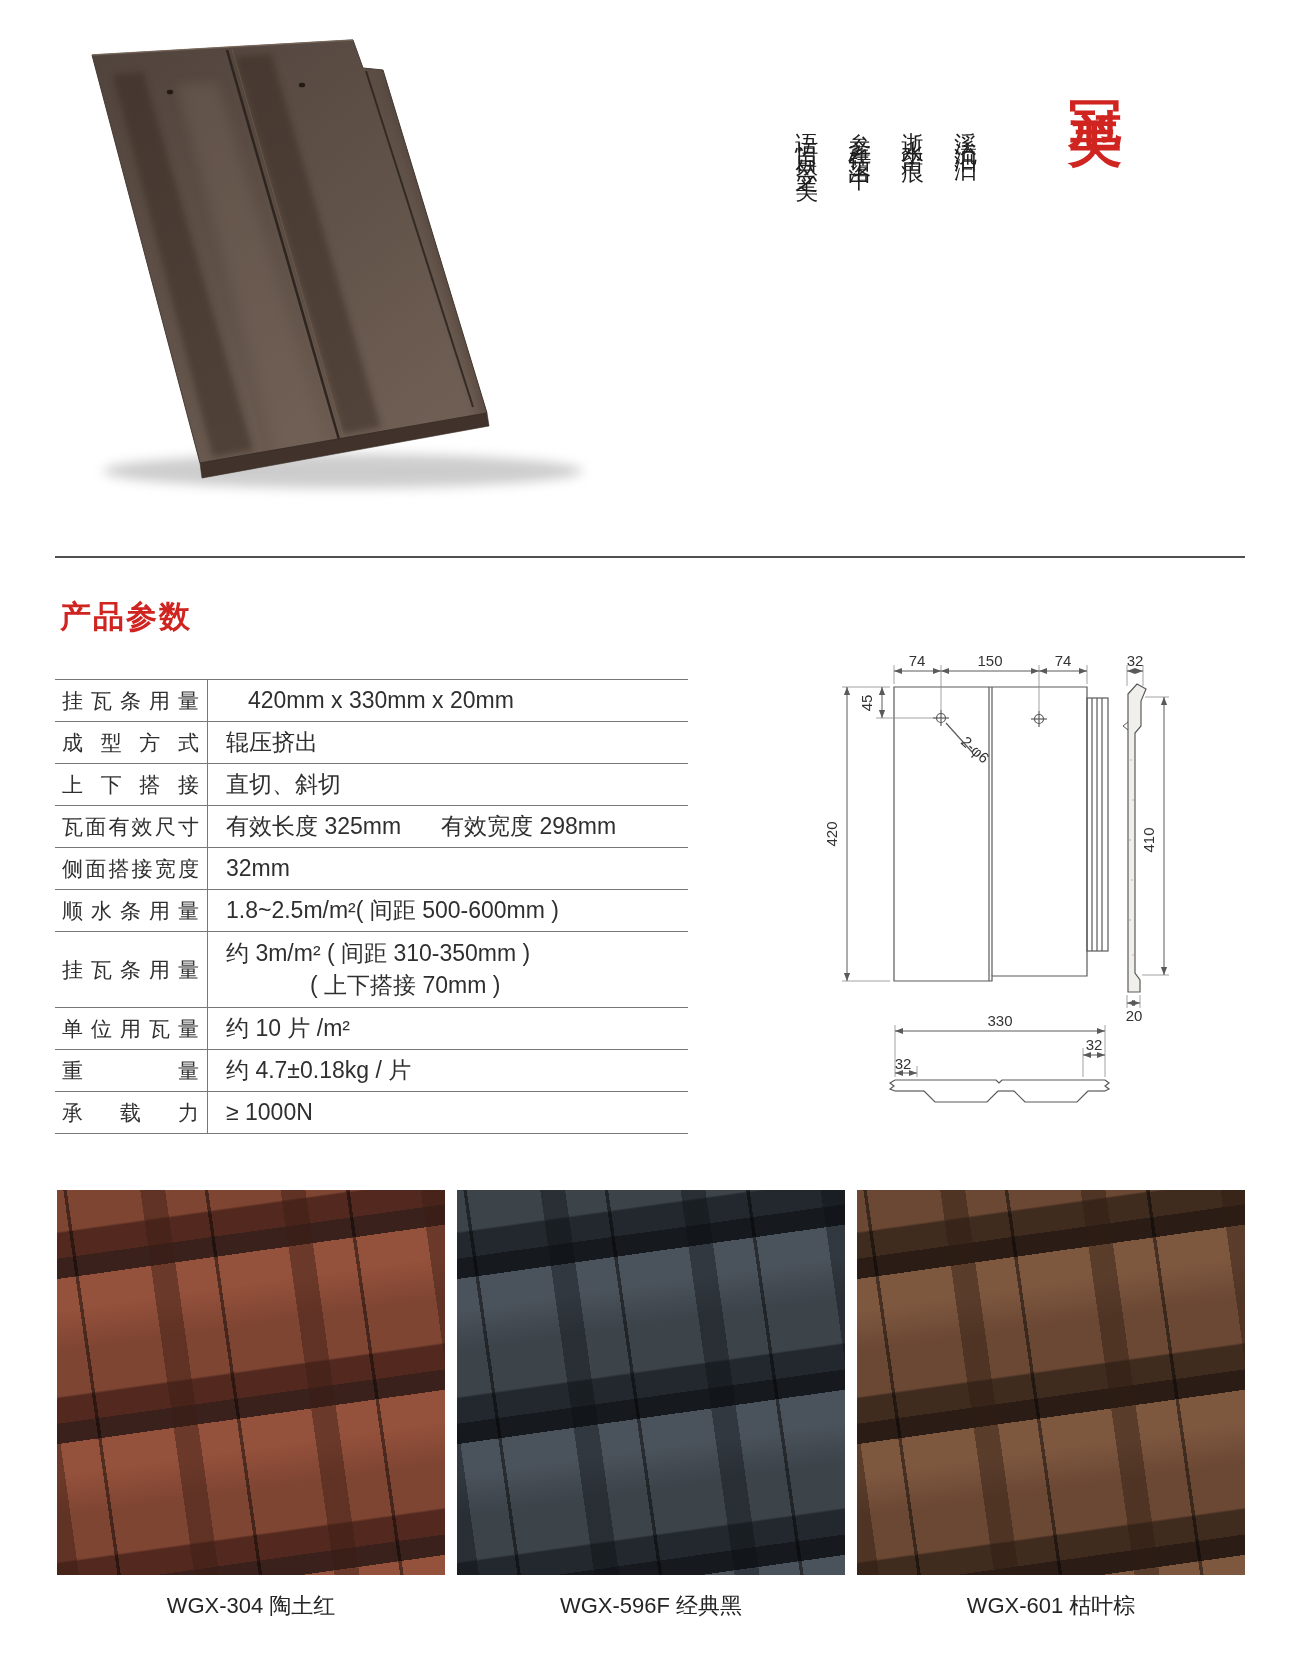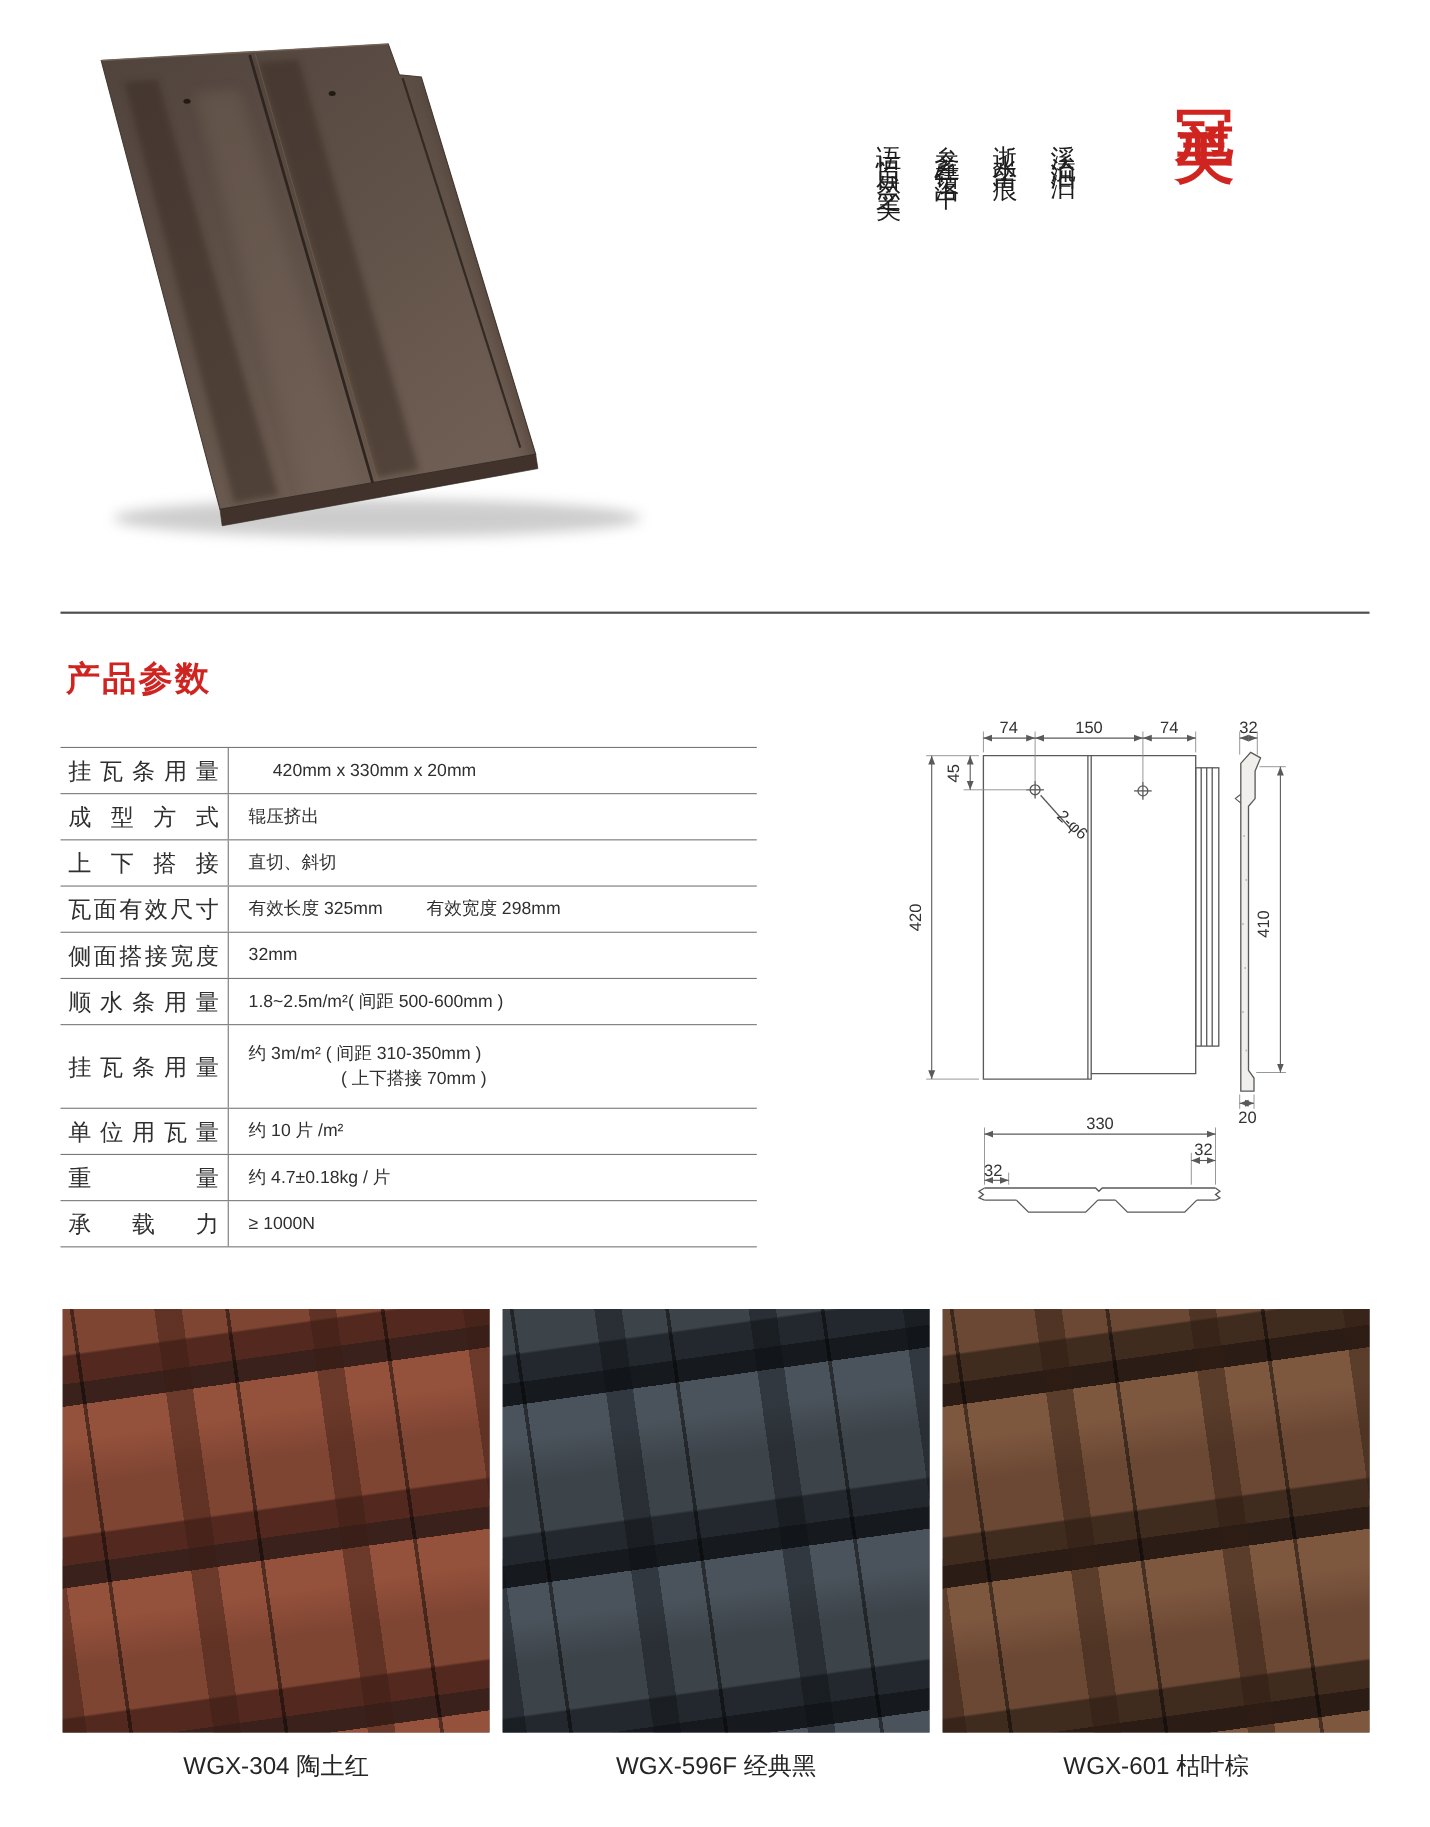--- a/index.html
+++ b/index.html
@@ -17,21 +17,21 @@
                    color:var(--accent,#d02421);letter-spacing:2px;}
   
   .spec{position:absolute;left:55px;top:679px;width:633px;border-top:1px solid var(--table_line,#777);}
   .spec-row{display:flex;align-items:center;height:42px;border-bottom:1px solid var(--table_line,#777);
             box-sizing:border-box;}
   .spec-row.tall{height:76px;justify-content:center;}
   .spec-label{width:153px;flex:0 0 153px;align-self:stretch;display:flex;align-items:center;
               border-right:1px solid var(--table_line,#777);box-sizing:border-box;}
   .spec-label > span{display:block;width:100%;padding:0 8px 0 7px;font-size:21px;
                      text-align:justify;text-align-last:justify;}
-  .spec-value{flex:1;padding-left:18px;font-size:16px;line-height:1.35;}
+  .spec-value{flex:1;padding-left:18px;font-size:23px;line-height:1.35;}
   .spec-value.indent{padding-left:40px;}
   .spec-value .v2{margin-left:40px;}
   .spec-value .line2{padding-left:84px;}
   
   .drawing{position:absolute;left:790px;top:640px;width:410px;height:480px;}
   .drawing text{font-family:"Liberation Sans",sans-serif;font-size:15px;fill:#333;}
   
   .swatch{position:absolute;top:1190px;width:388px;height:385px;overflow:hidden;background:#555;}
   .swatch .roof{position:absolute;inset:-18%;transform:rotate(-8deg) scale(1.12);
     background-image:

